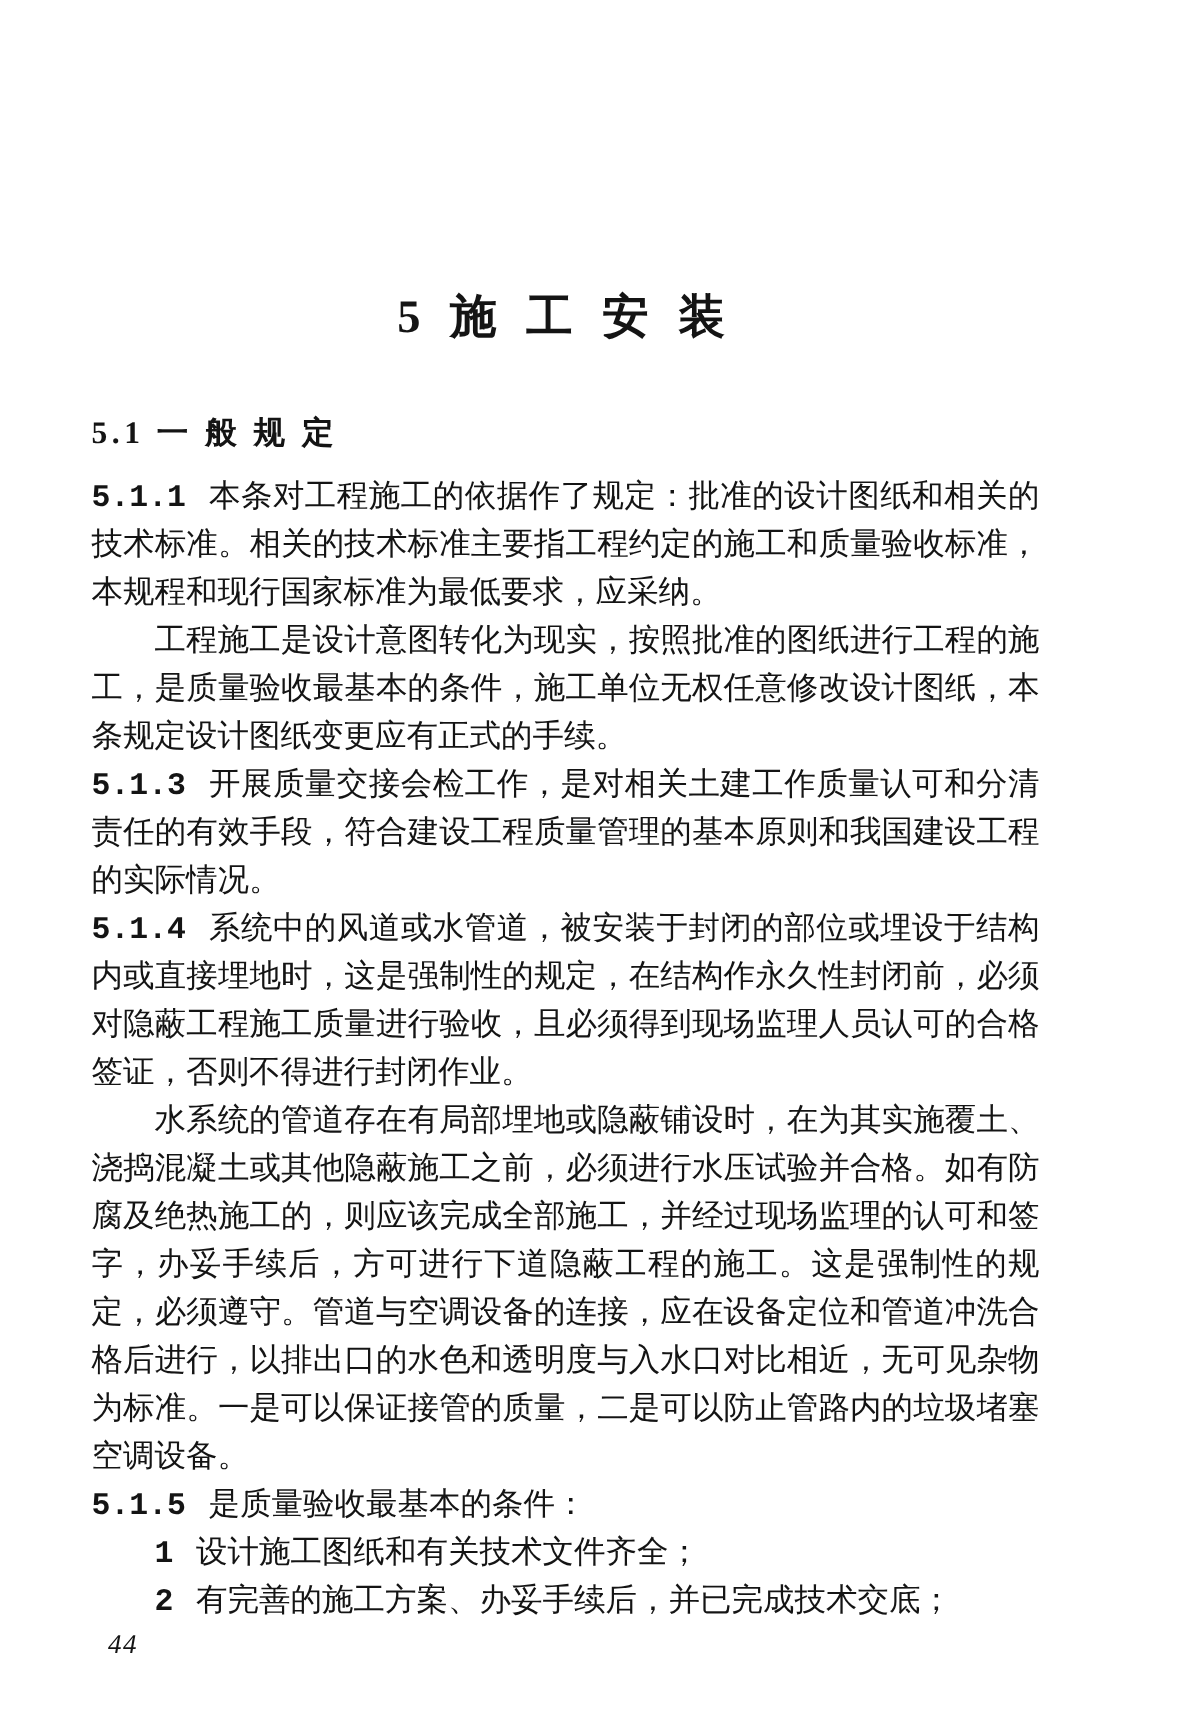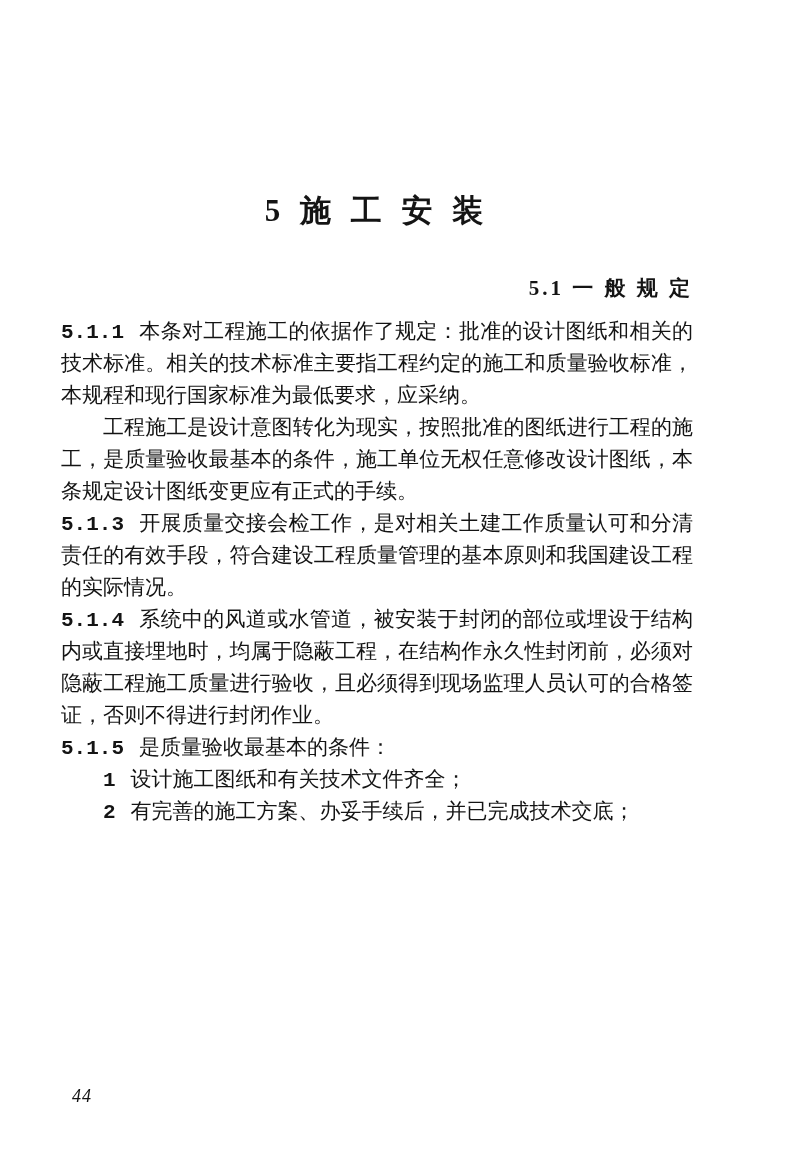--- a/index.html
+++ b/index.html
@@ -26,21 +26,21 @@
   .chapter-title {
     margin: 0 0 42px 0;
     text-align: center;
     font-size: 31px;
     font-weight: bold;
     letter-spacing: 6px;
     white-space: nowrap;
   }
   .section-title {
     margin: 0 0 15px 0;
-    text-align: right;
+    text-align: left;
     font-size: 21px;
     font-weight: bold;
     letter-spacing: 3px;
     white-space: nowrap;
   }
   .para {
     margin: 0;
     font-size: 21px;
     line-height: 32px;
     text-align: justify;
@@ -79,22 +79,23 @@
     <h1 class="chapter-title">5  施 工 安 装</h1>
 
     <h2 class="section-title">5.1  一 般 规 定</h2>
 
     <p class="para"><b class="num">5.1.1</b><span>本条对工程施工的依据作了规定：批准的设计图纸和相关的技术标准。相关的技术标准主要指工程约定的施工和质量验收标准，本规程和现行国家标准为最低要求，应采纳。</span></p>
 
     <p class="para indent"><span>工程施工是设计意图转化为现实，按照批准的图纸进行工程的施工，是质量验收最基本的条件，施工单位无权任意修改设计图纸，本条规定设计图纸变更应有正式的手续。</span></p>
 
     <p class="para"><b class="num">5.1.3</b><span>开展质量交接会检工作，是对相关土建工作质量认可和分清责任的有效手段，符合建设工程质量管理的基本原则和我国建设工程的实际情况。</span></p>
 
-    <p class="para"><b class="num">5.1.4</b><span>系统中的风道或水管道，被安装于封闭的部位或埋设于结构内或直接埋地时，均属于隐蔽工程，在结构作永久性封闭前，必须对隐蔽工程施工质量进行验收，且必须得到现场监理人员认可的合格签证，否则不得进行封闭作业。</span></p>
+    <p class="para"><b class="num">5.1.4</b><span>系统中的风道或水管道，被安装于封闭的部位或埋设于结构内或直接埋地时，这是强制性的规定，在结构作永久性封闭前，必须对隐蔽工程施工质量进行验收，且必须得到现场监理人员认可的合格签证，否则不得进行封闭作业。</span></p>
 
+    <p class="para indent"><span>水系统的管道存在有局部埋地或隐蔽铺设时，在为其实施覆土、浇捣混凝土或其他隐蔽施工之前，必须进行水压试验并合格。如有防腐及绝热施工的，则应该完成全部施工，并经过现场监理的认可和签字，办妥手续后，方可进行下道隐蔽工程的施工。这是强制性的规定，必须遵守。管道与空调设备的连接，应在设备定位和管道冲洗合格后进行，以排出口的水色和透明度与入水口对比相近，无可见杂物为标准。一是可以保证接管的质量，二是可以防止管路内的垃圾堵塞空调设备。</span></p>
 
     <p class="para"><b class="num">5.1.5</b><span>是质量验收最基本的条件：</span></p>
 
     <p class="para list-item"><b class="num">1</b><span>设计施工图纸和有关技术文件齐全；</span></p>
 
     <p class="para list-item"><b class="num">2</b><span>有完善的施工方案、办妥手续后，并已完成技术交底；</span></p>
 
   </div>
 
   <div class="page-number">44</div>

